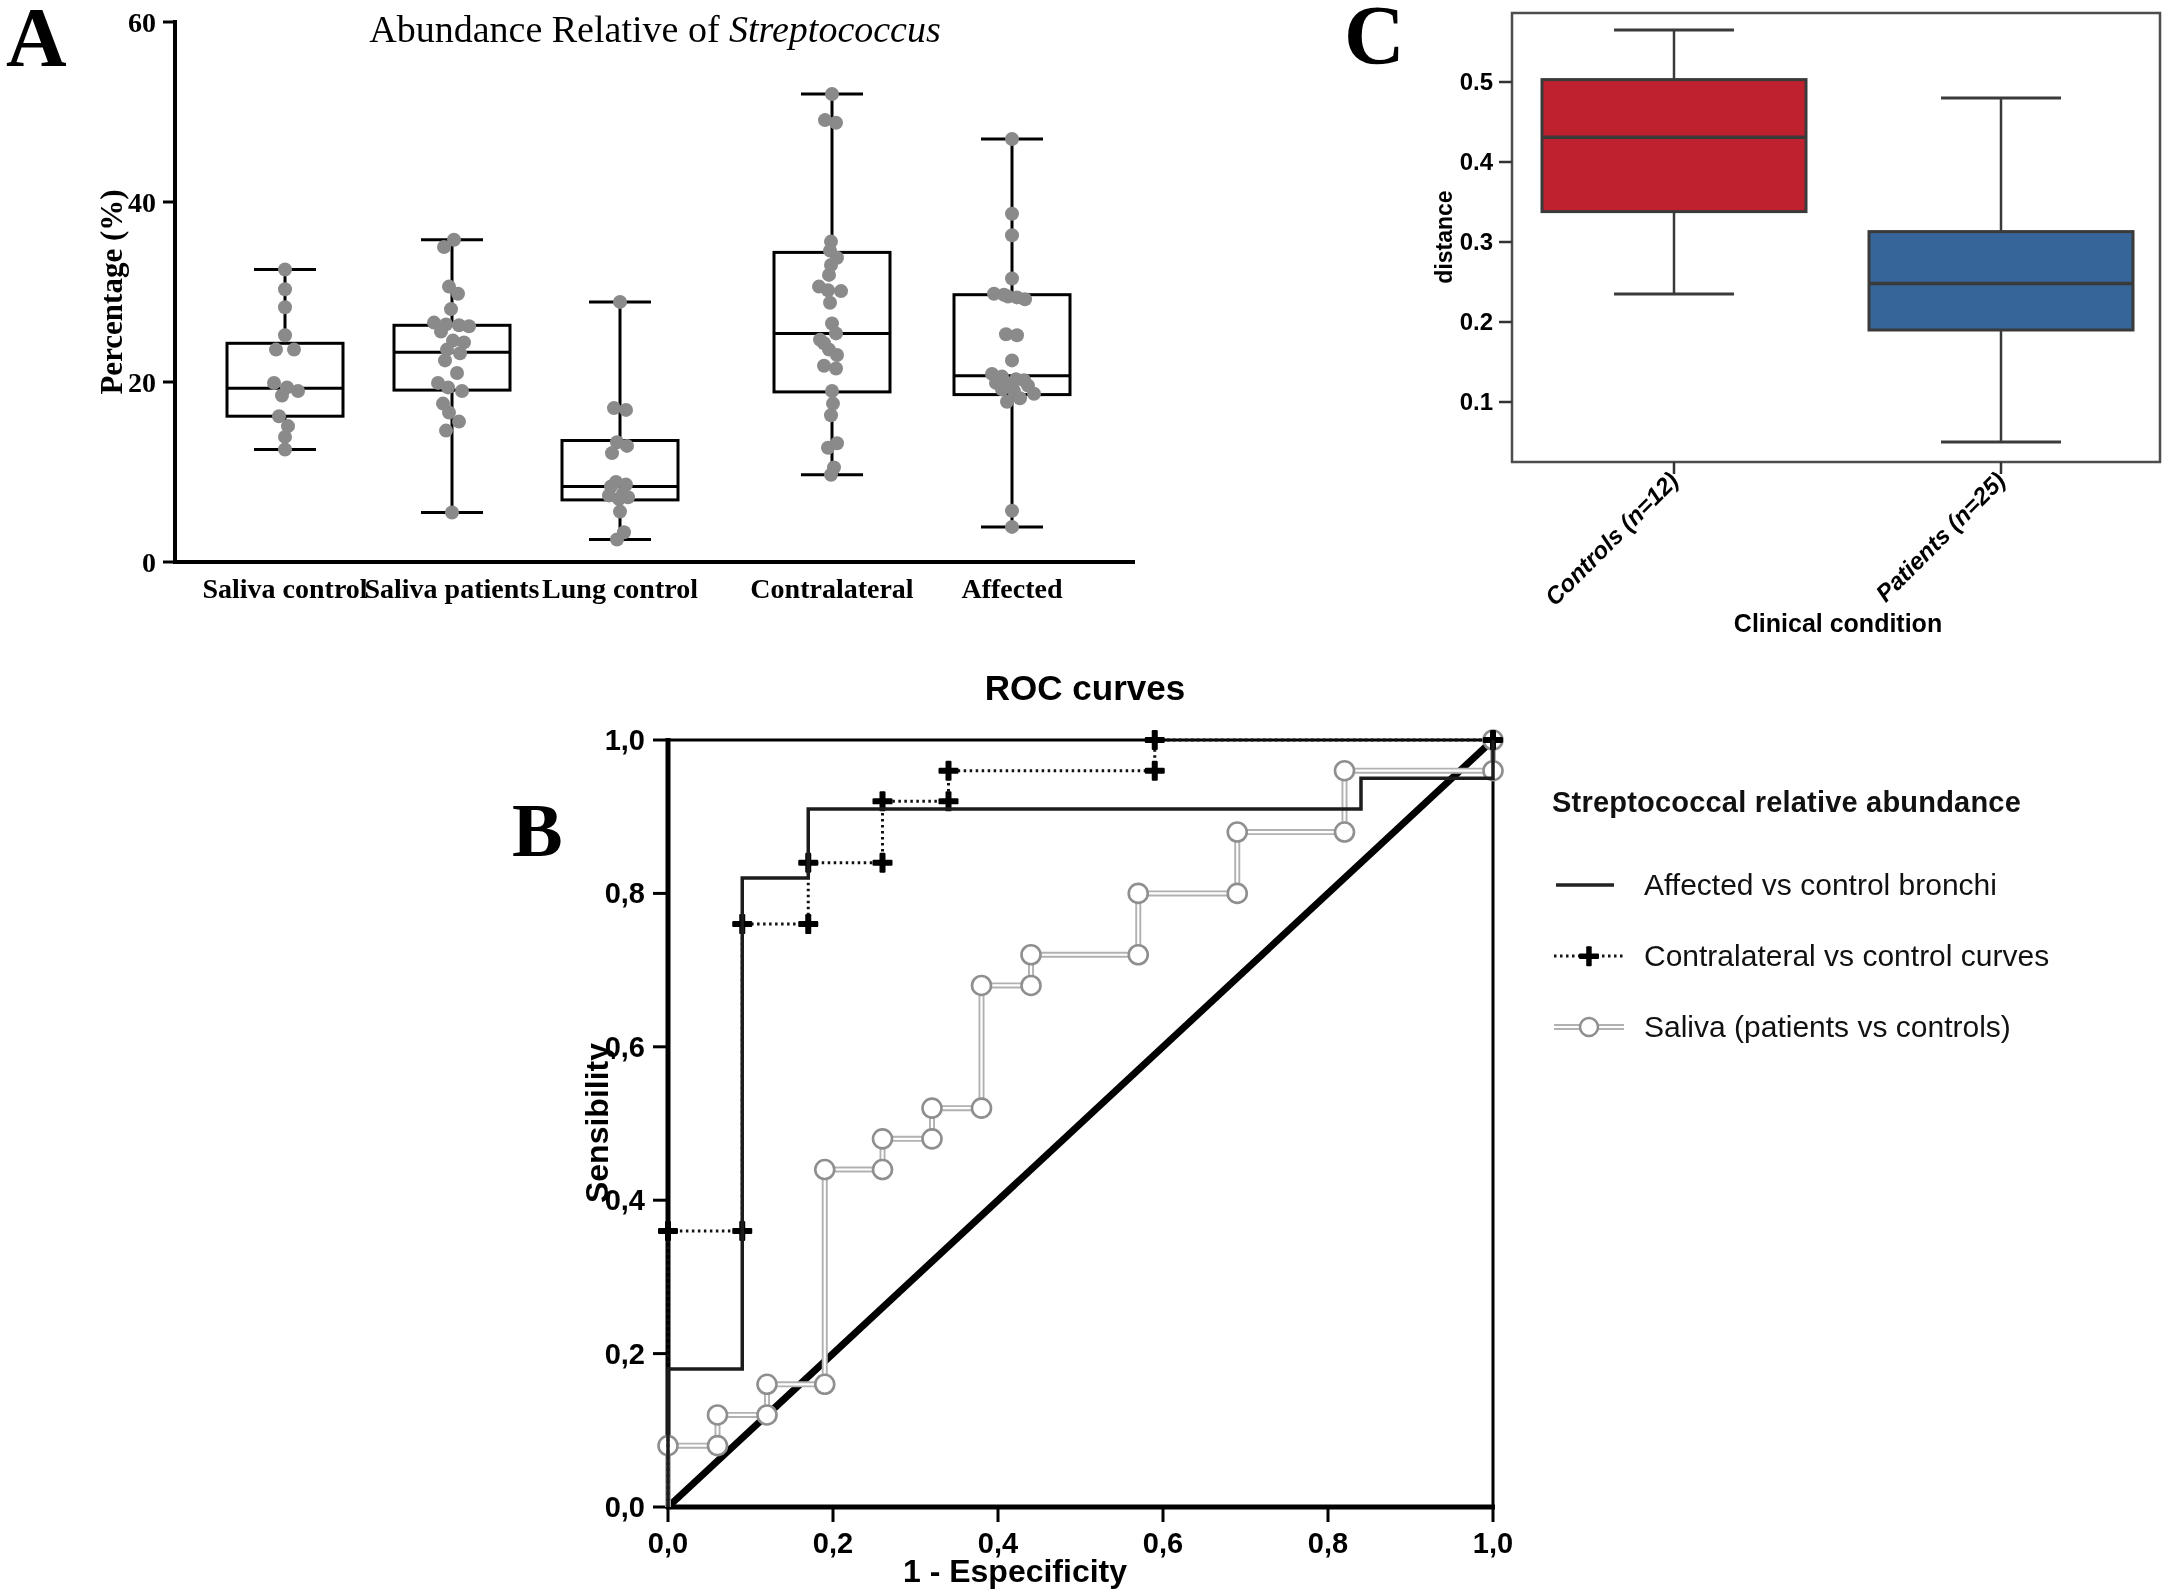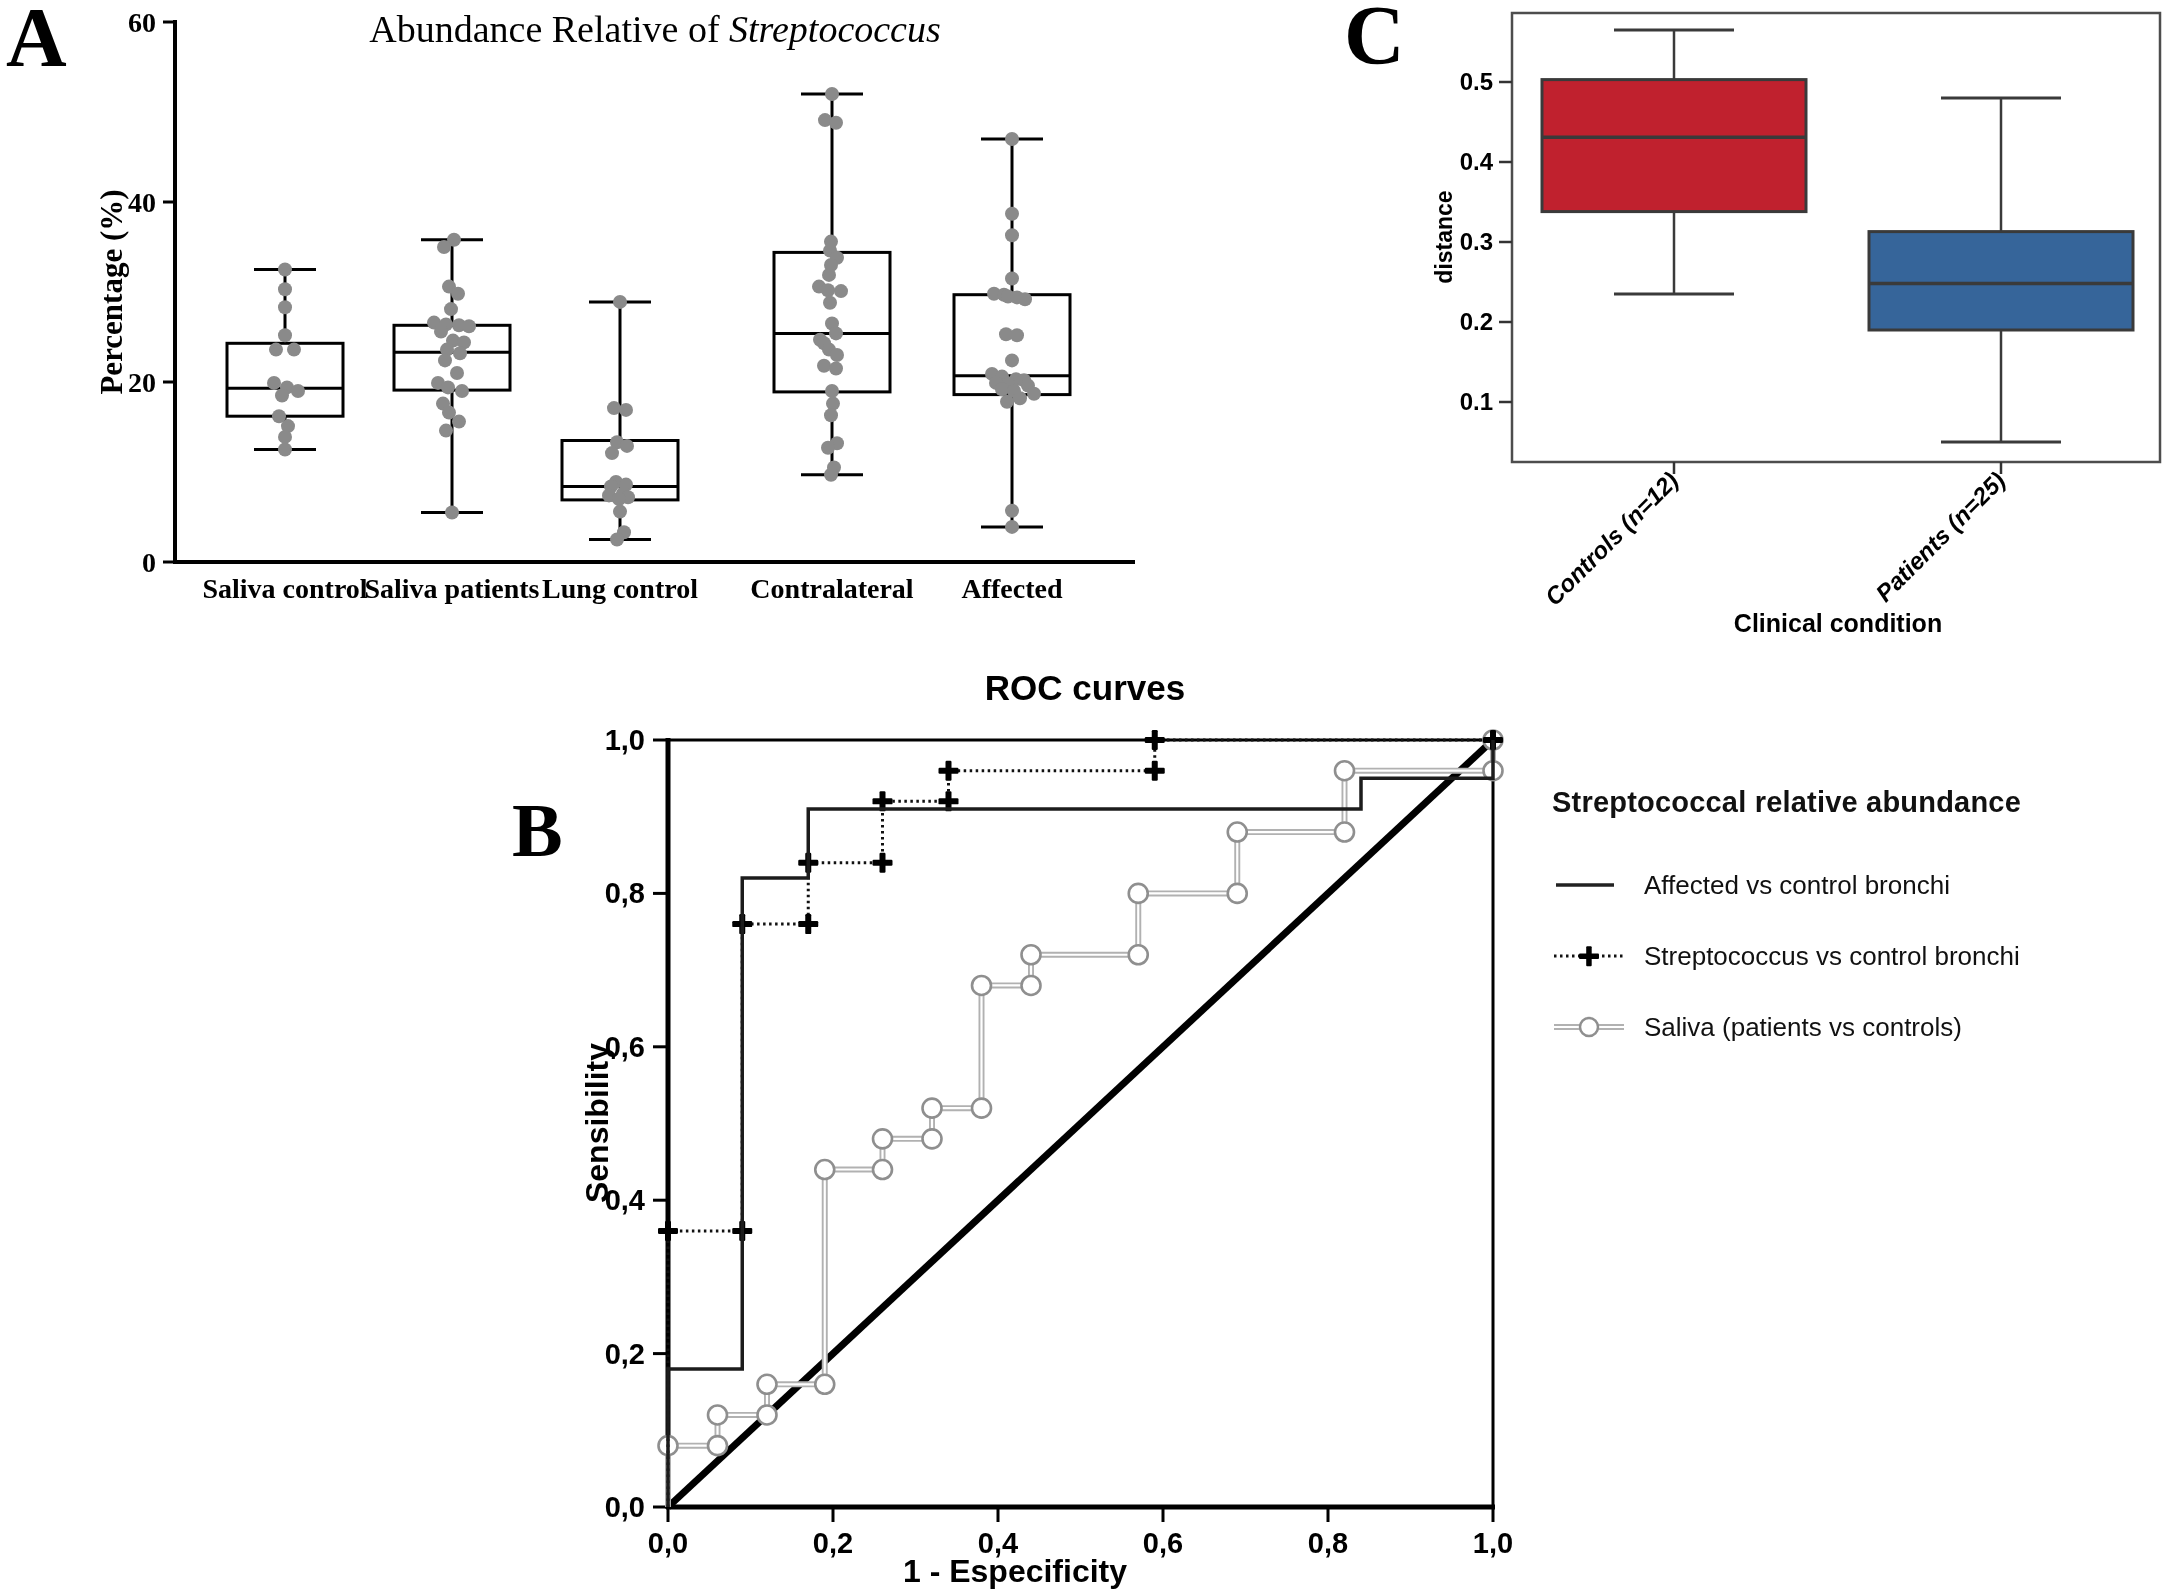--- a/index.html
+++ b/index.html
@@ -10,21 +10,21 @@
                 font-weight:700;color:#000;line-height:1;}
   #labelA{left:6px;top:-4px;font-size:84px;}
   #labelB{left:512px;top:792px;font-size:76px;}
   #labelC{left:1344px;top:-6px;font-size:84px;}
   #chartA text{font-family:"Liberation Serif","DejaVu Serif",serif;fill:#000;}
   #chartB text{font-family:"Liberation Sans","DejaVu Sans",sans-serif;fill:#000;}
   #chartC text{font-family:"Liberation Sans","DejaVu Sans",sans-serif;fill:#000;}
   .legend{position:absolute;left:1552px;top:786px;width:620px;color:#111;}
   .legend-title{font-size:29px;font-weight:700;margin-bottom:52px;letter-spacing:.2px;}
   .legend-item{display:flex;align-items:center;gap:18px;margin-bottom:43px;height:28px;}
-  .legend-item span{font-size:26px;color:#111;}
+  .legend-item span{font-size:30px;color:#111;}
 </style>
 </head>
 <body>
 
 <div class="page">
 
   <div id="labelA" class="panel-letter">A</div>
   <div id="labelB" class="panel-letter">B</div>
   <div id="labelC" class="panel-letter">C</div>
 
@@ -351,21 +351,21 @@
       </svg>
       <span>Affected vs control bronchi</span>
     </div>
 
     <div class="legend-item">
       <svg width="74" height="28">
         <line x1="2" y1="14" x2="72" y2="14" stroke="#111" stroke-width="3" stroke-dasharray="2.5 3.5"></line>
         <rect x="27" y="11.5" width="20" height="5.5" rx="1" fill="#000"></rect>
         <rect x="34.2" y="4.3" width="5.5" height="20" rx="1" fill="#000"></rect>
       </svg>
-      <span>Streptococcus vs control bronchi</span>
+      <span>Contralateral vs control curves</span>
     </div>
 
     <div class="legend-item">
       <svg width="74" height="28">
         <line x1="2" y1="14" x2="72" y2="14" stroke="#b1b1b1" stroke-width="6"></line>
         <line x1="2" y1="14" x2="72" y2="14" stroke="#ffffff" stroke-width="2.2"></line>
         <circle cx="37" cy="14" r="9" fill="#fff" stroke="#8f8f8f" stroke-width="2.5"></circle>
       </svg>
       <span>Saliva (patients vs controls)</span>
     </div>

